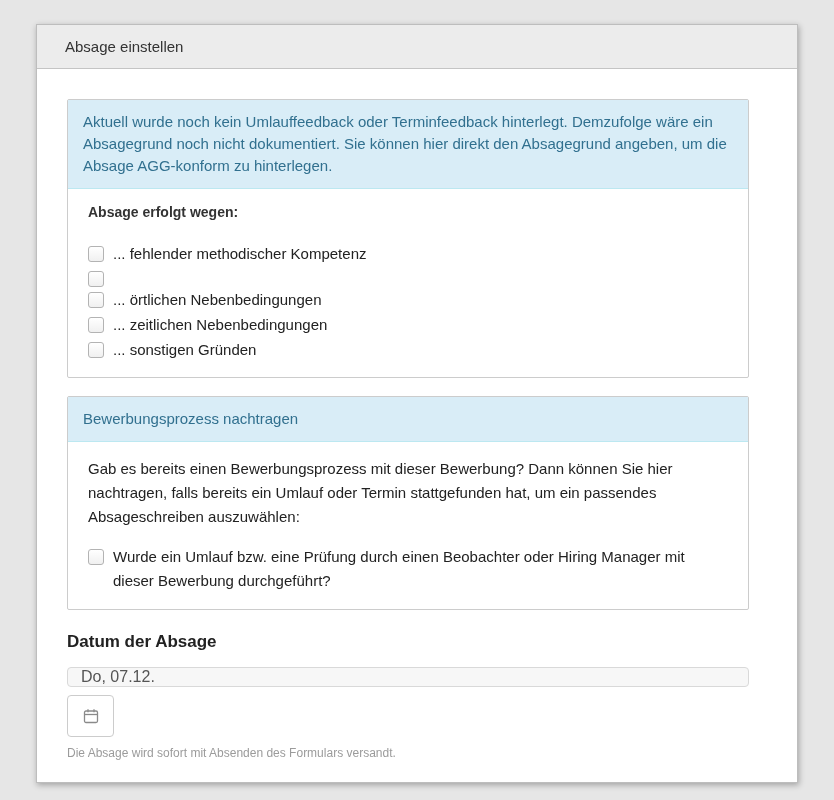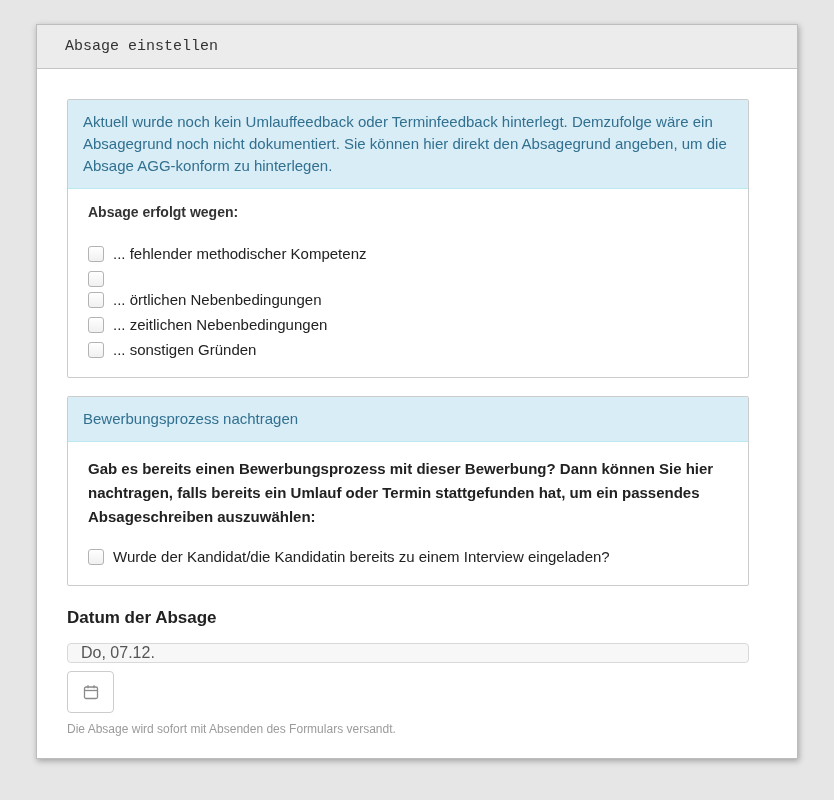--- a/index.html
+++ b/index.html
@@ -17,21 +17,20 @@
     box-shadow: 1px 2px 6px rgba(0,0,0,0.30);
   }
   .panel-heading {
     background: #ececec;
     border-bottom: 1px solid #c4c4c4;
     height: 44px;
     line-height: 44px;
     padding: 0 28px;
     font-size: 15px;
     color: #333;
-    font-family: Liberation Mono, monospace;
   }
   .panel-body {
     padding: 30px 48px 22px 30px;
   }
 
   .sub-panel {
     border: 1px solid #cccccc;
     border-radius: 2px;
     margin-bottom: 18px;
     background: #fff;
@@ -75,21 +74,20 @@
     margin: 4px 9px 0 0;
     cursor: pointer;
   }
 
   .process-desc {
     font-size: 15px;
     line-height: 24px;
     margin-bottom: 16px;
     color: #222;
     max-width: 660px;
-    font-weight: bold;
   }
   .process-rows .check-row { margin-bottom: 2px; max-width: 640px; }
 
   .date-label {
     font-size: 17px;
     font-weight: bold;
     margin: 22px 0 15px 0;
     color: #222;
   }
   .date-row {
@@ -165,21 +163,21 @@
     </div>
 
     <div class="sub-panel">
       <div class="sub-heading">Bewerbungsprozess nachtragen</div>
       <div class="sub-body">
         <p class="process-desc">Gab es bereits einen Bewerbungsprozess mit dieser Bewerbung? Dann können Sie hier nachtragen, falls bereits ein Umlauf oder Termin stattgefunden hat, um ein passendes Absageschreiben auszuwählen:</p>
 
         <div class="process-rows">
           <label class="check-row">
             <input type="checkbox" style="">
-            <span>Wurde der Kandidat/die Kandidatin bereits zu einem Interview eingeladen?</span>
+            <span>Wurde ein Umlauf bzw. eine Prüfung durch einen Beobachter oder Hiring Manager mit dieser Bewerbung durchgeführt?</span>
           </label>
         </div>
       </div>
     </div>
 
     <div class="date-label">Datum der Absage</div>
 
     <div class="date-row">
       <input class="date-input" type="text" value="Do, 07.12." style="">
       <button class="cal-btn" type="button">

